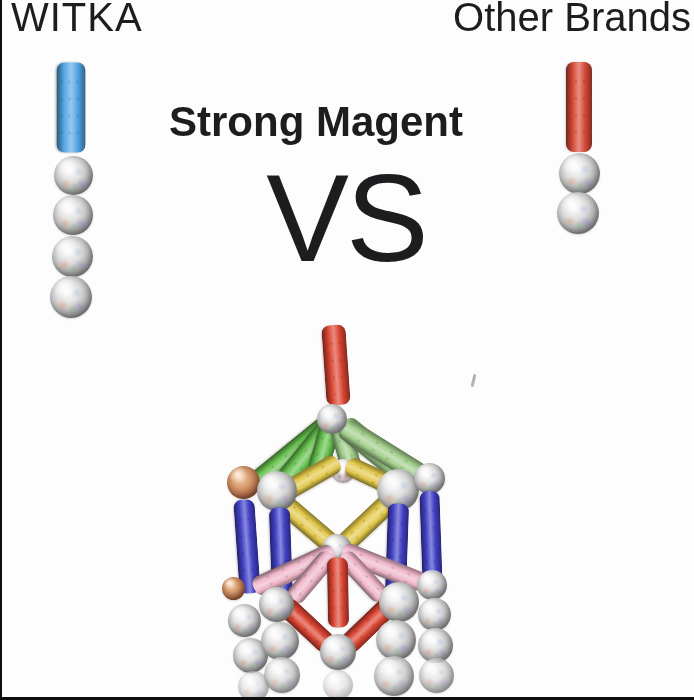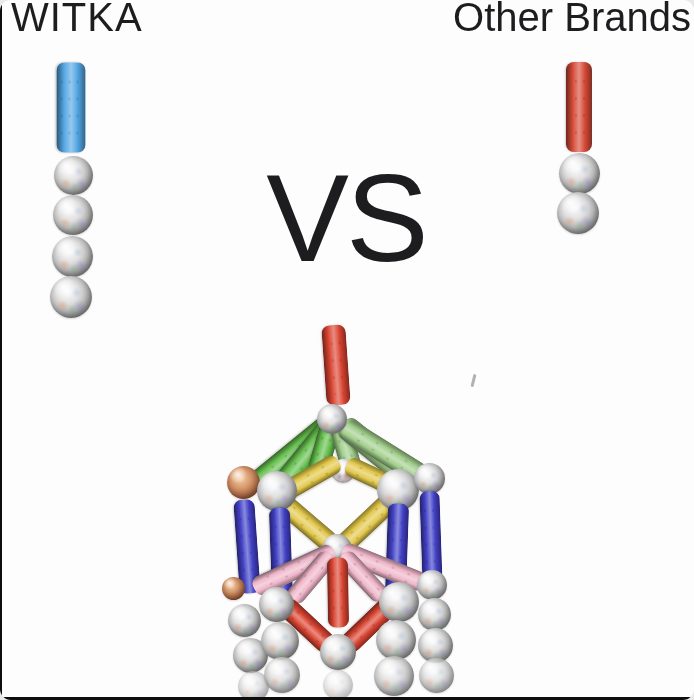--- a/index.html
+++ b/index.html
@@ -1,17 +1,17 @@
 <!DOCTYPE html>
 <html><head>
 <meta charset="utf-8">
 <style>
   html,body{margin:0;padding:0;}
   body{font-family:"Liberation Sans", sans-serif;background:#e9e9e9;}
-  .canvas{position:relative;width:694px;height:700px;background:#fdfdfd;overflow:hidden;color:#1d1d1f;border-radius:11px;}
+  .canvas{position:relative;width:694px;height:700px;background:#fdfdfd;overflow:hidden;color:#1d1d1f;}
   .edge-left{position:absolute;left:0;top:0;width:2px;height:700px;background:#0d0d0d;}
   .edge-bottom{position:absolute;left:0;top:697px;width:694px;height:3px;background:#0d0d0d;}
   .label{position:absolute;white-space:nowrap;line-height:1;color:#1d1d1f;}
   .brand-left{left:11px;top:-3px;font-size:40px;font-weight:400;letter-spacing:1px;}
   .brand-right{right:3px;top:-3px;font-size:40px;font-weight:400;}
   .tagline{left:316px;top:101px;transform:translateX(-50%);font-size:42px;font-weight:700;}
   .versus{left:346px;top:156px;transform:translateX(-50%);font-size:124px;font-weight:400;letter-spacing:-3px;}
   .stray{position:absolute;left:472px;top:374px;width:3px;height:13px;background:#8a8a8a;opacity:.65;transform:rotate(14deg);border-radius:2px;}
   #scene{position:absolute;inset:0;}
   .stick{position:absolute;border-radius:8px;box-shadow:0 1px 2px rgba(0,0,0,.18);}
@@ -38,20 +38,21 @@
       radial-gradient(circle at 35% 72%, rgba(60,60,70,.35) 0%, transparent 16%),
       radial-gradient(circle at 45% 40%, #ffffff 0%, #f1ecee 40%, #d8ccd1 70%, #b3a6ac 100%);}
 </style>
 </head>
 <body>
 
 <div class="canvas" style="background: rgb(253, 253, 253); color: rgb(29, 29, 31);">
   <div class="edge-left" style="background: rgb(13, 13, 13);"></div>
   <div class="label brand-left">WITKA</div>
   <div class="label brand-right">Other Brands</div>
+  <div class="label tagline">Strong Magent</div>
   <div class="label versus">VS</div>
   <div class="stray"></div>
   <div id="scene">
       <div class="stick" style="width: 90px; height: 29px; left: 26px; top: 92.5px; transform: rotate(90deg); background: linear-gradient(color-mix(in srgb, rgb(84, 167, 228) 60%, rgb(0, 0, 0)) 0%, rgb(84, 167, 228) 28%, color-mix(in srgb, rgb(84, 167, 228) 62%, rgb(255, 255, 255)) 50%, rgb(84, 167, 228) 74%, color-mix(in srgb, rgb(84, 167, 228) 52%, rgb(0, 0, 0)) 100%) rgb(84, 167, 228);"></div>
       <div class="ball" style="height: 39px; width: 39px; left: 53.5px; top: 155.5px;"></div>
       <div class="ball" style="height: 40px; width: 40px; left: 53px; top: 195px;"></div>
       <div class="ball" style="height: 41px; width: 41px; left: 51.5px; top: 235.5px;"></div>
       <div class="ball" style="height: 42px; width: 42px; left: 50px; top: 276px;"></div>
       <div class="stick" style="width: 90px; height: 26px; left: 534px; top: 94px; transform: rotate(90deg); background: linear-gradient(color-mix(in srgb, rgb(214, 74, 56) 60%, rgb(0, 0, 0)) 0%, rgb(214, 74, 56) 28%, color-mix(in srgb, rgb(214, 74, 56) 62%, rgb(255, 255, 255)) 50%, rgb(214, 74, 56) 74%, color-mix(in srgb, rgb(214, 74, 56) 52%, rgb(0, 0, 0)) 100%) rgb(214, 74, 56);"></div>
       <div class="ball" style="height: 41px; width: 41px; left: 558.5px; top: 152.5px;"></div>

